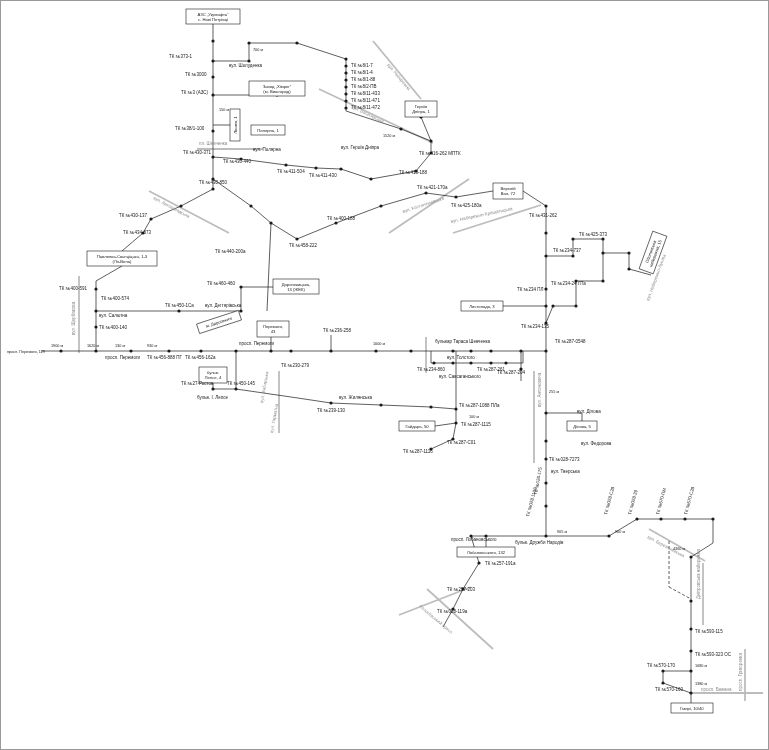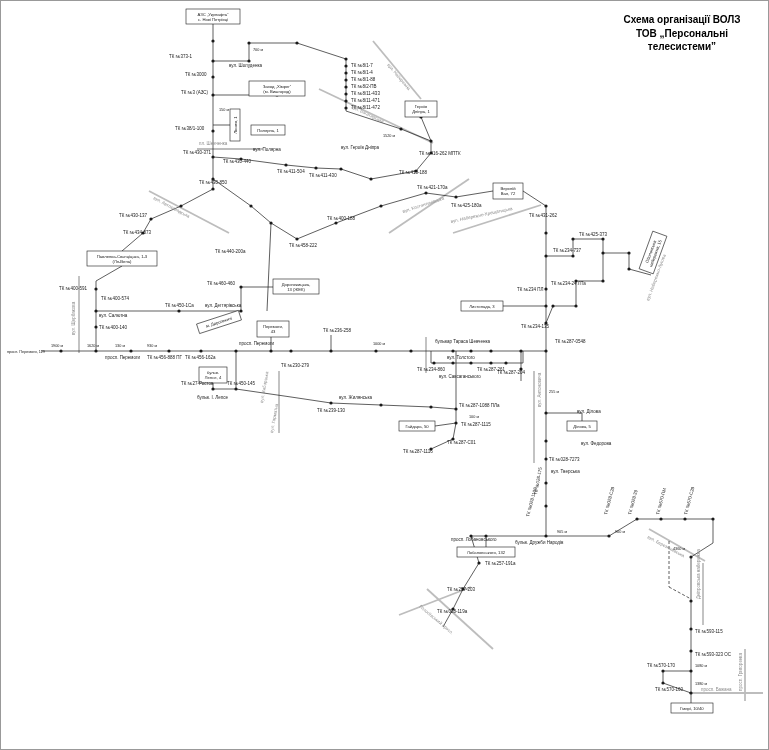--- a/index.html
+++ b/index.html
@@ -371,18 +371,13 @@
       <text x="699" y="598" transform="rotate(-90 699 598)" font-size="4.5" fill="#8c8c8c">Дніпровська набережна</text>
       <text x="694" y="632" font-size="4.5" fill="#1a1a1a">ТК №593-115</text>
       <text x="694" y="655" font-size="4.5" fill="#1a1a1a">ТК №593-323 ОС</text>
       <text x="646" y="666" font-size="4.5" fill="#1a1a1a">ТК №570-170</text>
       <text x="654" y="690" font-size="4.5" fill="#1a1a1a">ТК №570-160</text>
       <text x="694" y="666" font-size="3.8" fill="#1a1a1a">1080 м</text>
       <text x="694" y="684" font-size="3.8" fill="#1a1a1a">1380 м</text>
       <text x="700" y="690" font-size="4.5" fill="#8c8c8c">просп. Бажана</text>
       <text x="741" y="690" transform="rotate(-90 741 690)" font-size="4.5" fill="#8c8c8c">просп. Григоренка</text>
     </svg>
-  <div class="title">
-    <div>Схема організації ВОЛЗ</div>
-    <div>ТОВ „Персональні</div>
-    <div>телесистеми”</div>
-  </div>
 </div>
 
 </body></html>

